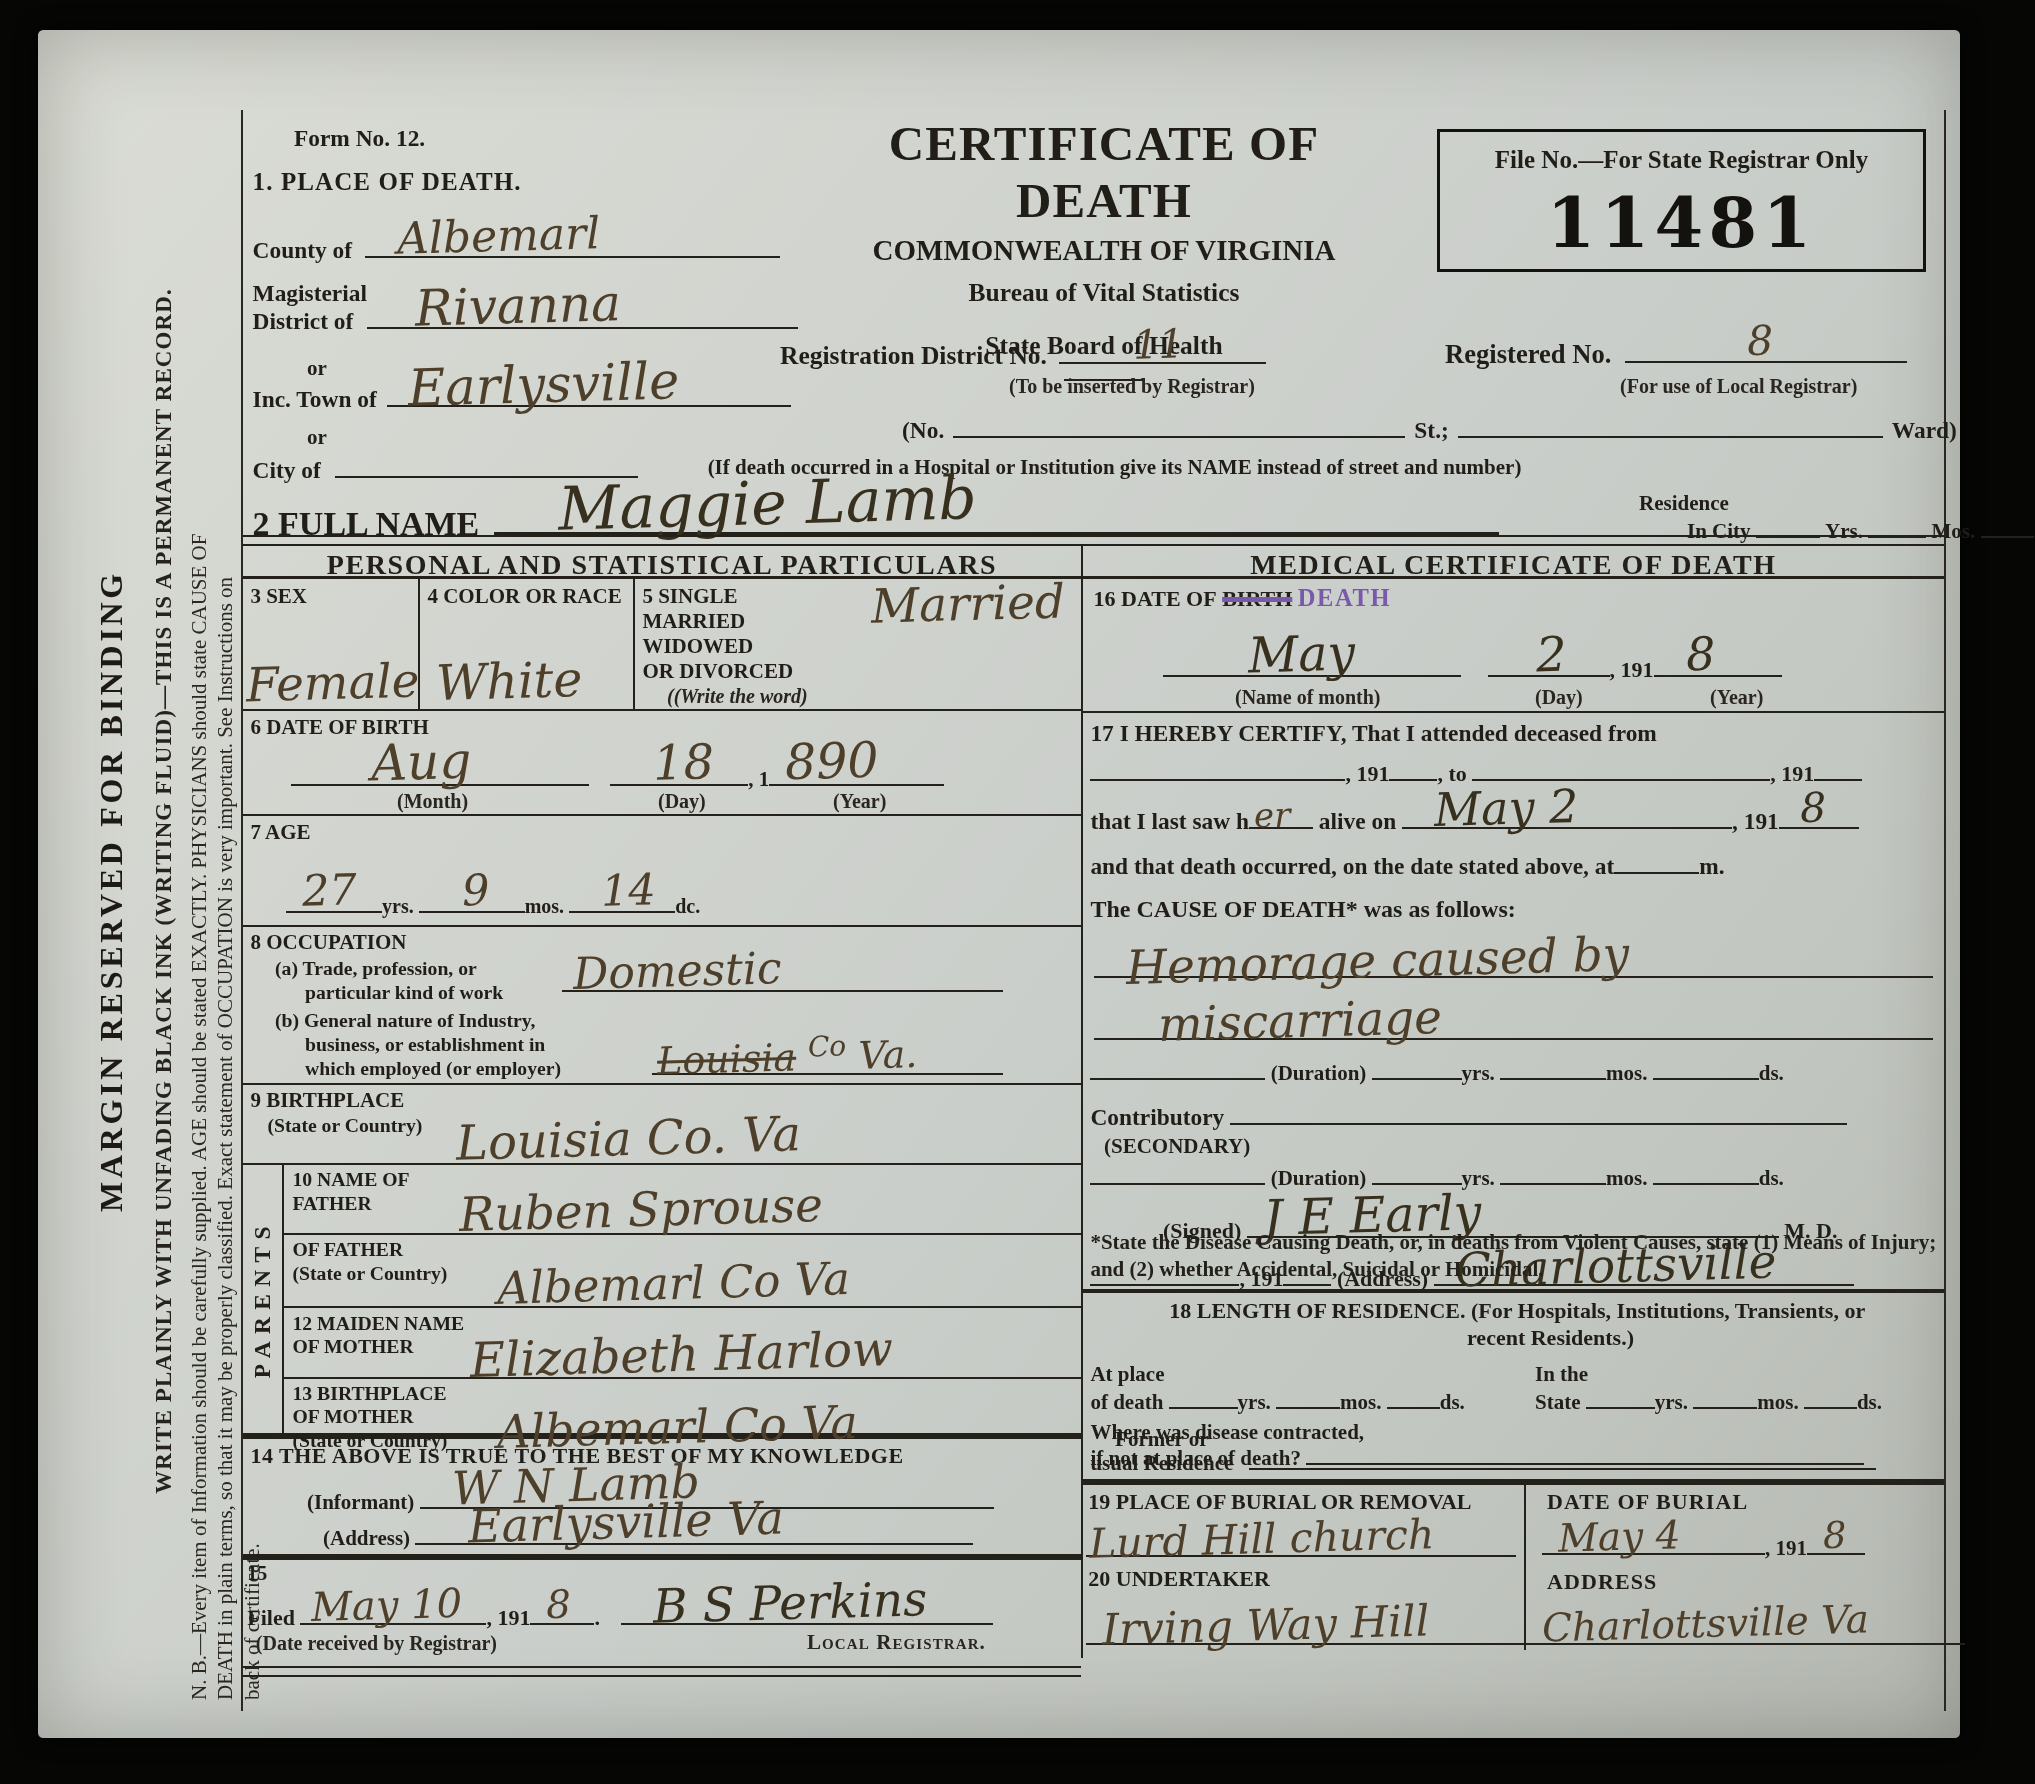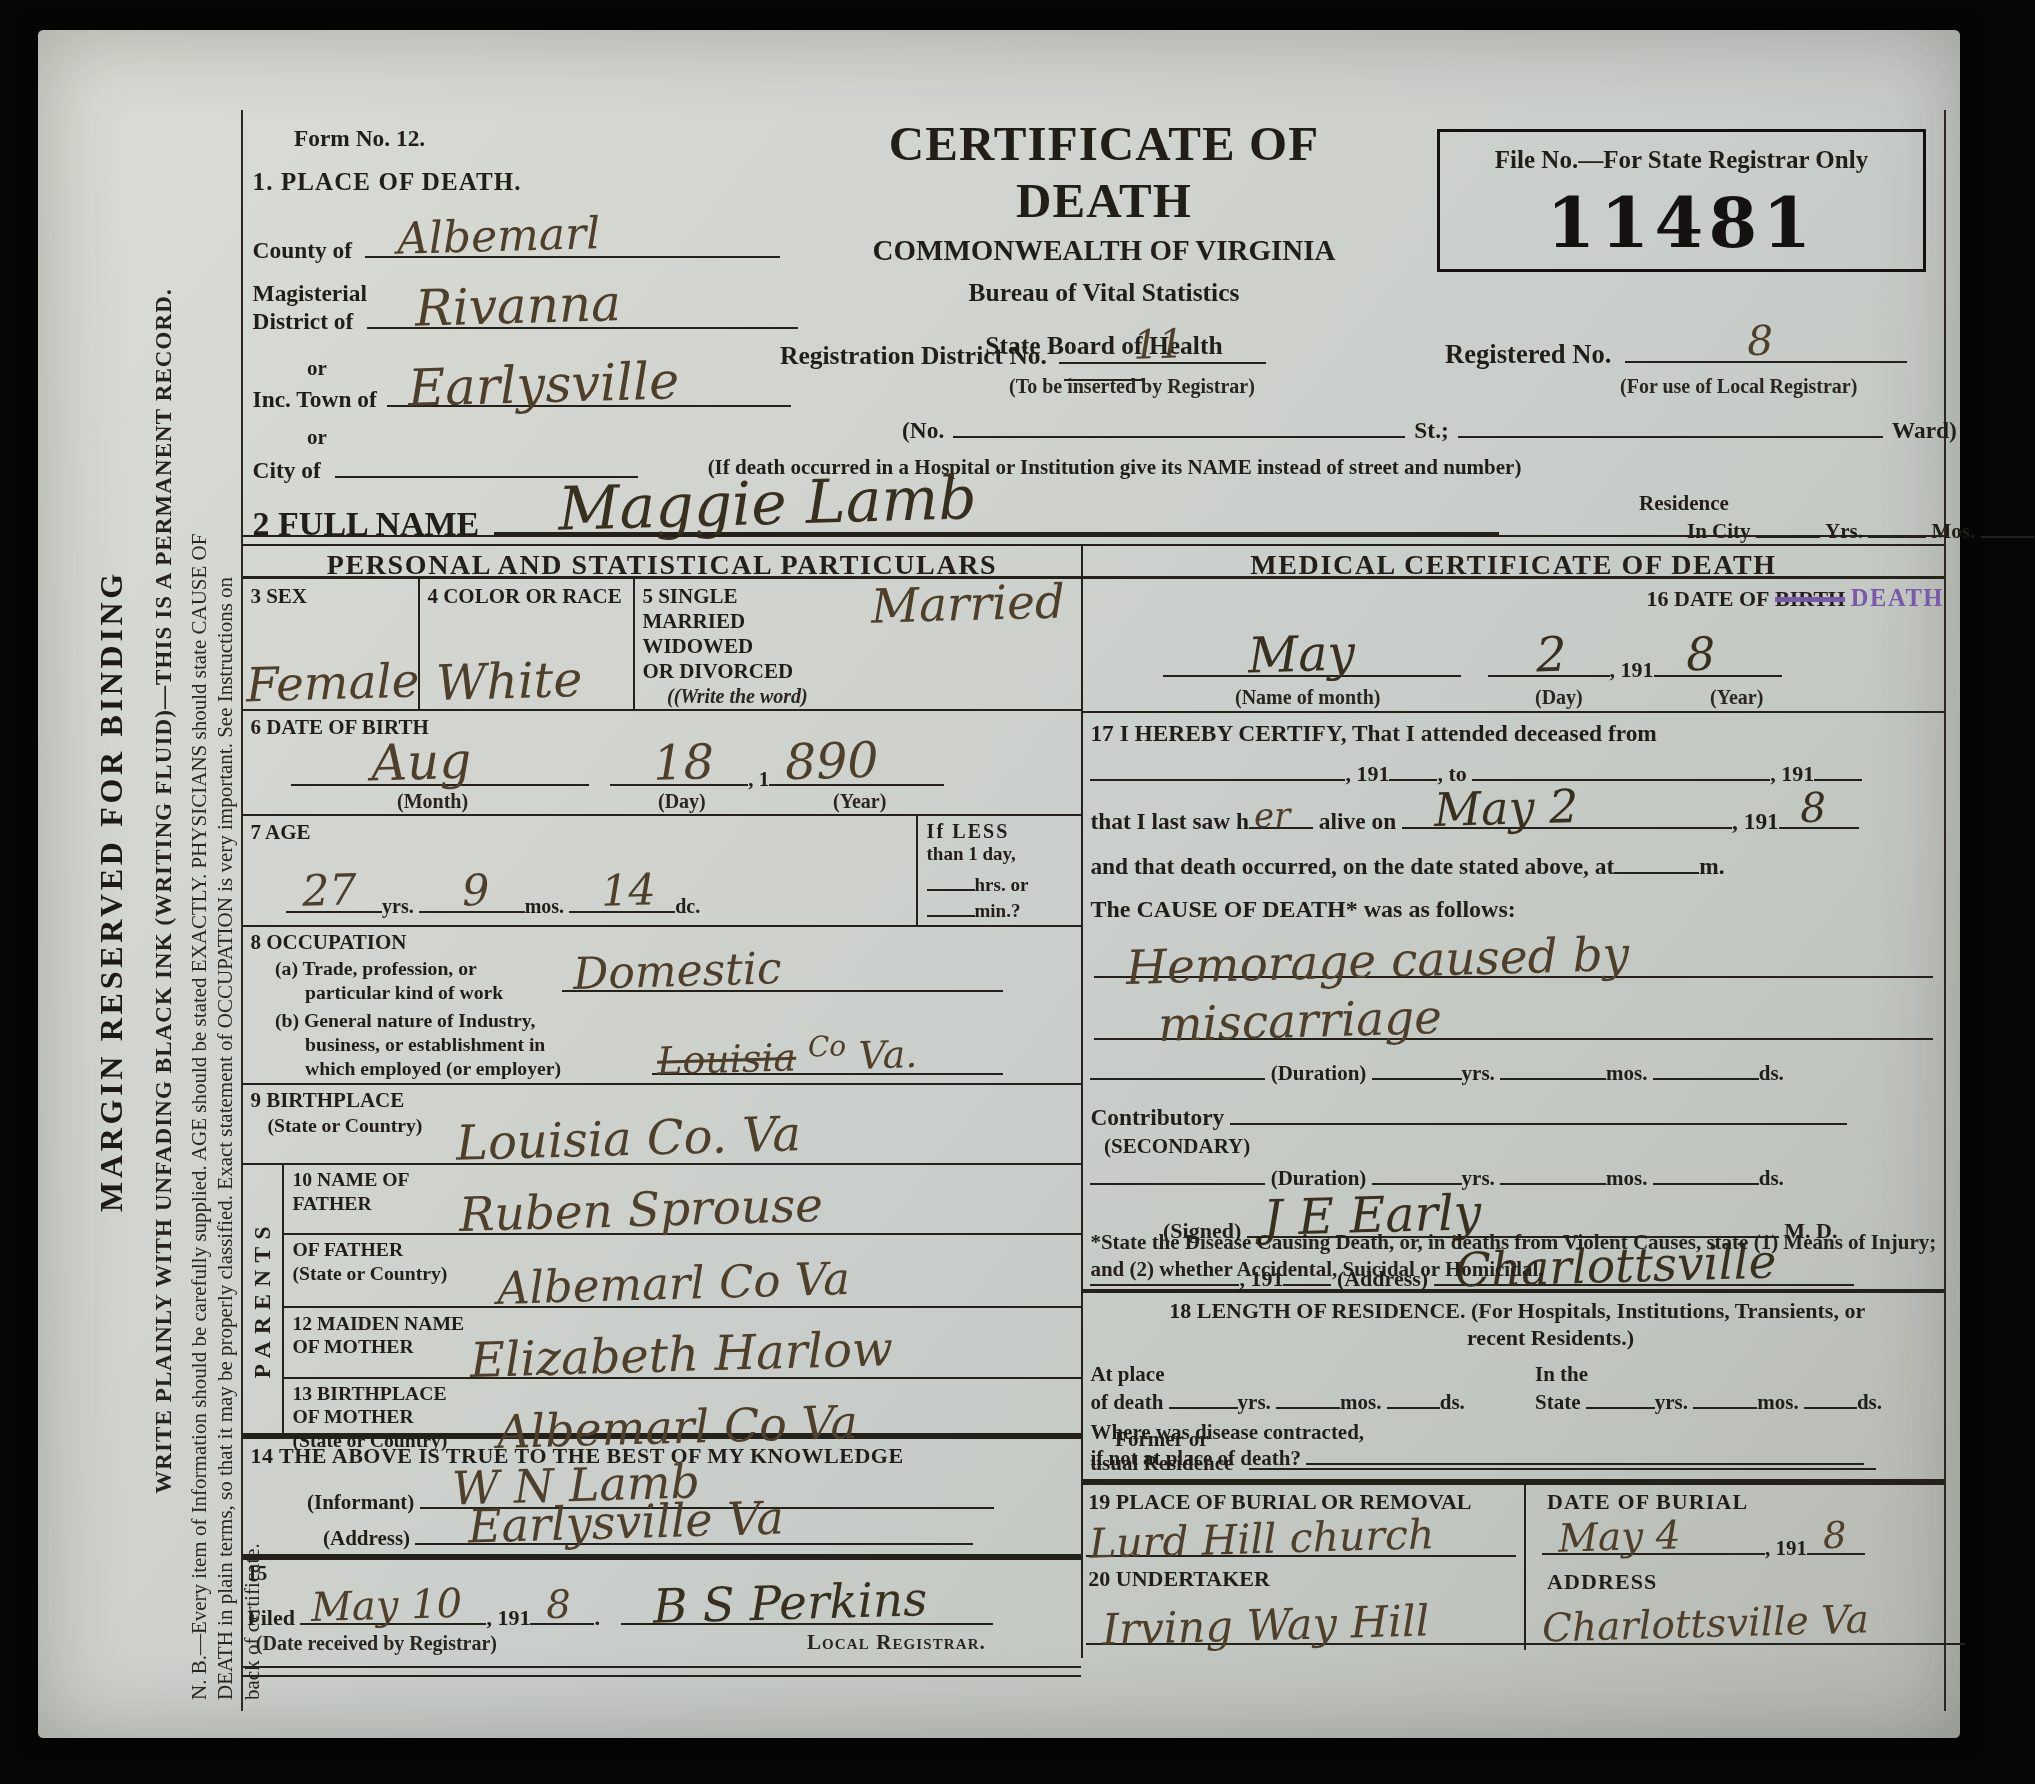--- a/index.html
+++ b/index.html
@@ -202,26 +202,20 @@
             <span class="bl" style="width:96px;position:relative;">
               <span class="hw" style="font-size:43px;position:absolute;left:16px;bottom:-1.1px;">27</span>
             </span><span class="lbl">yrs.</span>
             <span class="bl" style="width:106px;position:relative;">
               <span class="hw" style="font-size:43px;position:absolute;left:43px;bottom:-1.1px;">9</span>
             </span><span class="lbl">mos.</span>
             <span class="bl" style="width:106px;position:relative;">
               <span class="hw" style="font-size:43px;position:absolute;left:32px;bottom:-1.1px;">14</span>
             </span><span class="lbl">dc.</span>
           </div>
-          <div style="position:absolute;right:0;top:0;bottom:0;width:165px;border-left:2.1px solid #24211b;padding:4.3px 5.3px 0 8.5px;box-sizing:border-box;">
-            <div class="lbl" style="font-size:20px;letter-spacing:2.1px;">If LESS</div>
-            <div class="lbl" style="font-size:19px;">than 1 day,</div>
-            <div style="font-size:19px;margin-top:8.5px;"><span class="bl" style="width:48px;"></span><span class="lbl">hrs. or</span></div>
-            <div style="font-size:19px;margin-top:4.3px;"><span class="bl" style="width:48px;"></span><span class="lbl">min.?</span></div>
-          </div>
         </div>
 
         <div class="row" style="height:158px;">
           <div class="lbl" style="font-size:21px;margin:3.2px 0 0 7.4px;">8 OCCUPATION</div>
           <div class="lbl" style="font-size:19.7px;margin:1.1px 0 0 32px;line-height:1.22;">
             <div>(a) Trade, profession, or</div>
             <div style="margin-left:30px;">particular kind of work</div>
           </div>
           <span class="bl" style="position:absolute;left:319px;top:63px;width:441px;">
             <span class="hw" style="font-size:44px;position:absolute;left:10.6px;bottom:-3.2px;">Domestic</span>
@@ -313,21 +307,21 @@
           </div>
           <div class="note" style="position:absolute;left:12.8px;bottom:3.2px;font-size:20px;">(Date received by Registrar)</div>
           <div class="note smcaps" style="position:absolute;left:564px;bottom:3.2px;font-size:21px;letter-spacing:1.1px;">Local Registrar.</div>
         </div>
       </div>
 
       <div class="colR">
         <div class="sec-h">MEDICAL CERTIFICATE OF DEATH</div>
 
         <div class="row" style="height:134px;">
-          <div style="font-size:22px;margin:5.3px 0 0 10.6px;white-space:nowrap;text-align:right;">
+          <div style="font-size:22px;margin:5.3px 0 0 10.6px;white-space:nowrap;">
             <span class="lbl">16 DATE OF</span>
             <span class="struckb" style="font-size:22px;">BIRTH</span>
             <span class="stamp" style="font-size:24.5px;">DEATH</span>
           </div>
           <div style="position:absolute;left:80px;bottom:28px;font-size:22px;white-space:nowrap;">
             <span class="bl" style="width:298px;position:relative;">
               <span class="hw hwd" style="font-size:49px;position:absolute;left:85px;bottom:-4.3px;">May</span>
             </span>
             <span class="bl" style="width:122px;margin-left:21px;position:relative;">
               <span class="hw hwd" style="font-size:48px;position:absolute;left:48px;bottom:-3.2px;">2</span>

